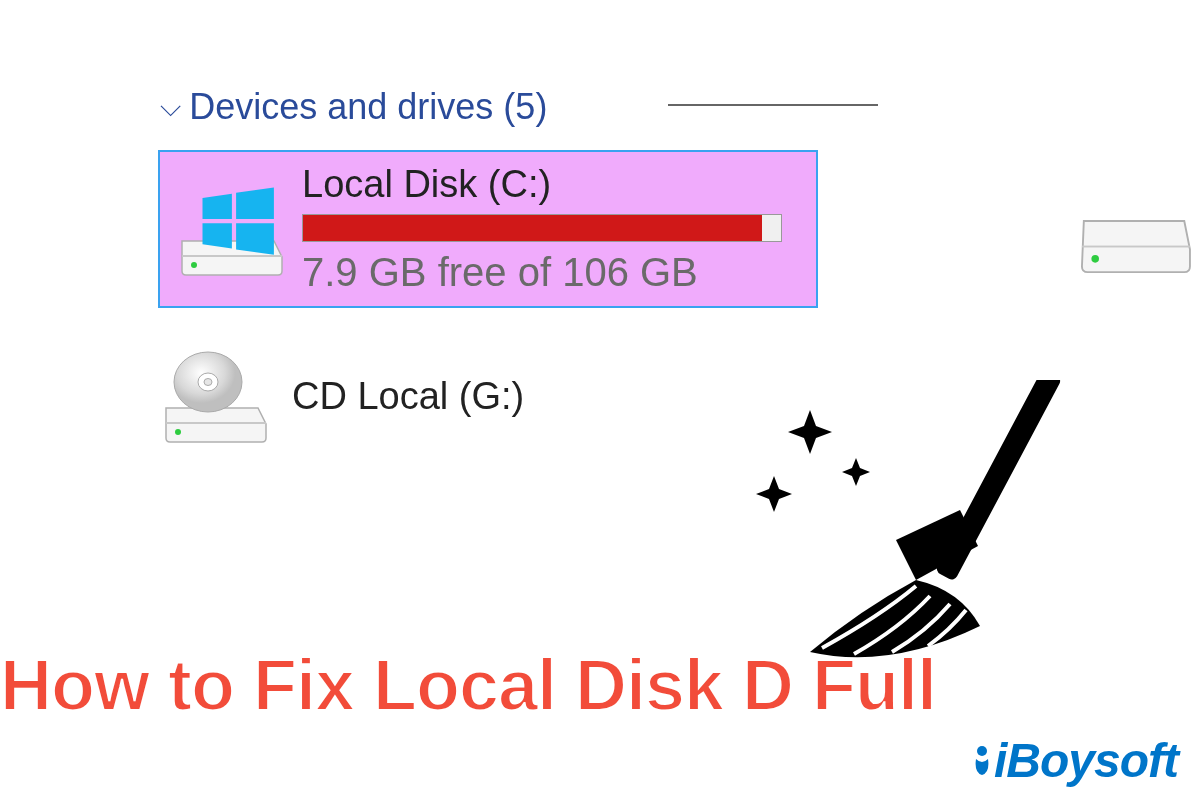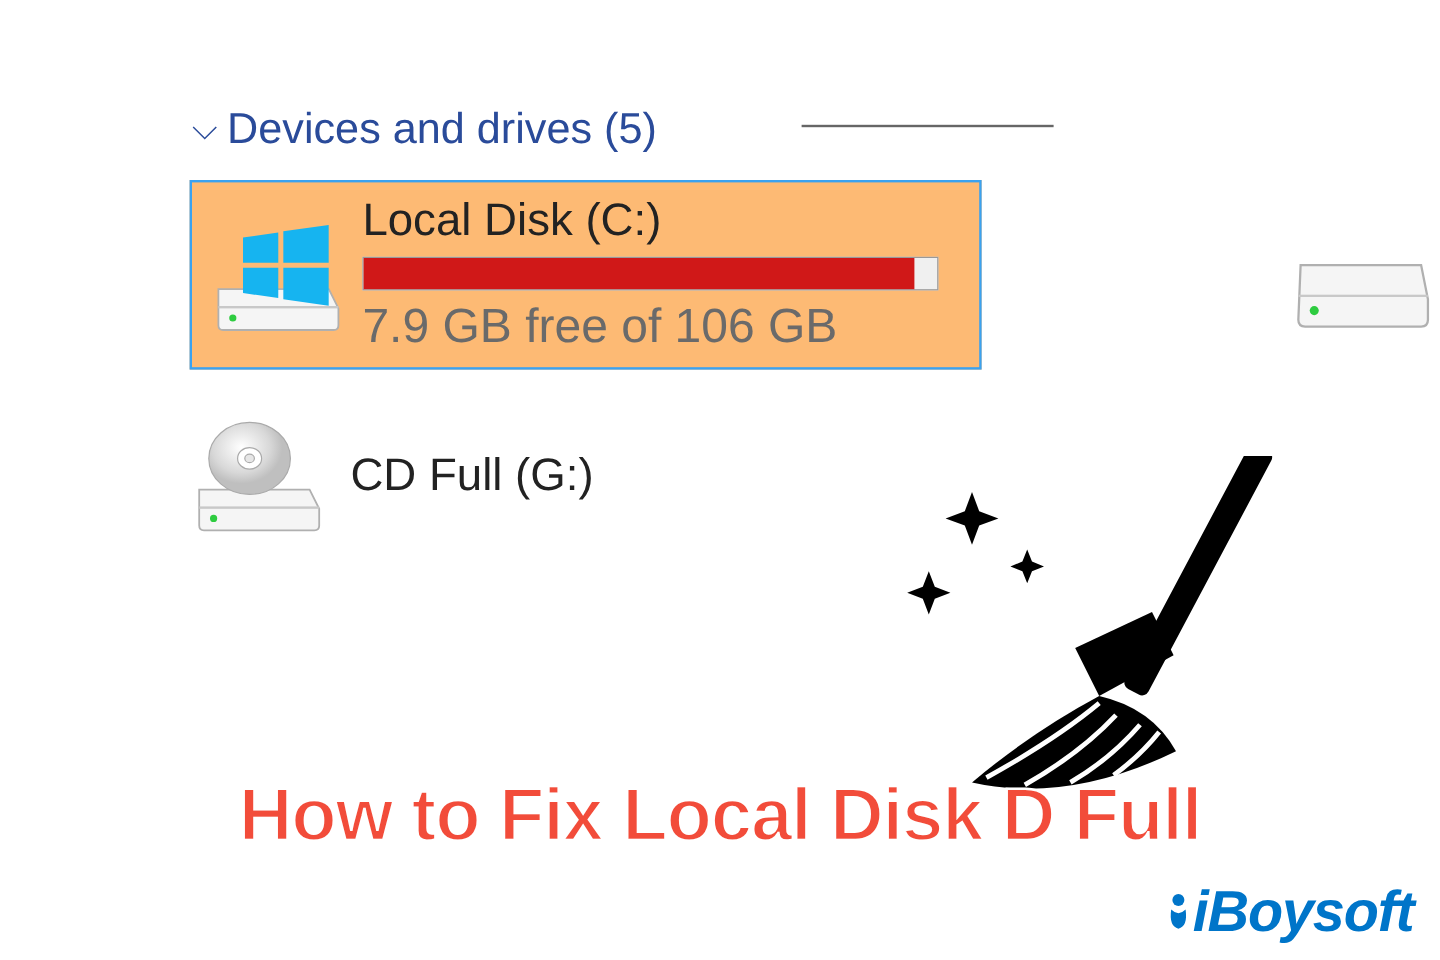--- a/index.html
+++ b/index.html
@@ -5,41 +5,41 @@
     * { margin: 0; padding: 0; box-sizing: border-box; }
     body { font-family: "Segoe UI", Arial, sans-serif; background: #fff; width: 1200px; height: 800px; position: relative; overflow: hidden; }
     .canvas { position: absolute; top: 0; left: 0; width: 1200px; height: 800px; }
     
     
     .section-header { position: absolute; top: 86px; left: 160px; display: flex; align-items: center; gap: 8px; font-size: 36px; color: #2a4b9a; font-weight: 400; }
     .caret { display: inline-block; transform: rotate(0deg); font-size: 28px; color: #2a4b9a; }
     .section-line { position: absolute; top: 104px; left: 668px; width: 210px; height: 2px; background: #666; }
     
     
-    .drive-c { position: absolute; top: 150px; left: 158px; width: 660px; height: 158px; background: #fdba74; border: 2px solid #3aa2f0; display: flex; align-items: center; padding: 2px 14px; }
+    .drive-c { position: absolute; top: 150px; left: 158px; width: 660px; height: 158px; background: #f0abfc; border: 2px solid #3aa2f0; display: flex; align-items: center; padding: 2px 14px; }
     .drive-c-icon { width: 110px; height: 100px; display: flex; align-items: center; justify-content: center; margin-right: 18px; }
     .drive-c-info { flex: 1; }
     .drive-c-title { font-size: 38px; color: #222; font-weight: 400; margin-bottom: 8px; }
     .capacity-bar { width: 480px; height: 28px; border: 1px solid #999; background: #f0f0f0; position: relative; margin-bottom: 8px; }
     .capacity-fill { position: absolute; left: 0; top: 0; height: 100%; width: 96%; background: #d01818; }
     .drive-c-free { font-size: 40px; color: #6a6a6a; }
     
     
     .drive-right { position: absolute; top: 202px; right: 6px; width: 118px; height: 72px; }
     
     
     .drive-cd { position: absolute; top: 346px; left: 158px; display: flex; align-items: center; gap: 24px; }
     .drive-cd-icon { width: 110px; height: 100px; }
     .drive-cd-label { font-size: 38px; color: #222; font-weight: 400; }
     
     
     .broom-wrap { position: absolute; top: 380px; right: 90px; width: 360px; height: 300px; }
     
     
-    .headline { position: absolute; top: 644px; left: 0; width: 1200px; text-align: center; font-size: 62px; font-weight: 700; color: #f24c3a; -webkit-text-stroke: 2px #fff; text-stroke: 2px #fff; letter-spacing: -1px; font-family: Arial, sans-serif; }
+    .headline { position: absolute; top: 644px; left: 0; width: 1200px; font-size: 72px; font-weight: 700; color: #f24c3a; -webkit-text-stroke: 2px #fff; text-stroke: 2px #fff; letter-spacing: -1px; font-family: Arial, sans-serif; }
     
     
     .brand { position: absolute; bottom: 12px; right: 22px; display: flex; align-items: baseline; gap: 2px; font-family: Arial, sans-serif; }
     .brand .brand-text { font-size: 48px; font-weight: 800; font-style: italic; color: #0075c9; letter-spacing: -1px; }
   </style>
 </head>
 <body>
 
 <div class="canvas">
 
@@ -94,21 +94,21 @@
             <stop offset="0%" stop-color="#ffffff"></stop>
             <stop offset="70%" stop-color="#d8d8d8"></stop>
             <stop offset="100%" stop-color="#bfbfbf"></stop>
           </radialGradient>
         </defs>
         <ellipse cx="50" cy="36" rx="34" ry="30" fill="url(#discg)" stroke="#aaa" stroke-width="1"></ellipse>
         <ellipse cx="50" cy="36" rx="10" ry="9" fill="#fff" stroke="#aaa"></ellipse>
         <ellipse cx="50" cy="36" rx="4" ry="3.5" fill="#e6e6e6" stroke="#aaa"></ellipse>
       </svg>
     </div>
-    <div class="drive-cd-label">CD Full (G:)</div>
+    <div class="drive-cd-label">CD Local (G:)</div>
   </div>
 
   <div class="broom-wrap">
     <svg viewBox="0 0 360 300" width="360" height="300">
 
       <g fill="#000">
         <path d="M60 30 l6 16 16 6 -16 6 -6 16 -6 -16 -16 -6 16 -6z"></path>
         <path d="M24 96 l5 13 13 5 -13 5 -5 13 -5 -13 -13 -5 13 -5z"></path>
         <path d="M106 78 l4 10 10 4 -10 4 -4 10 -4 -10 -10 -4 10 -4z"></path>
       </g>

